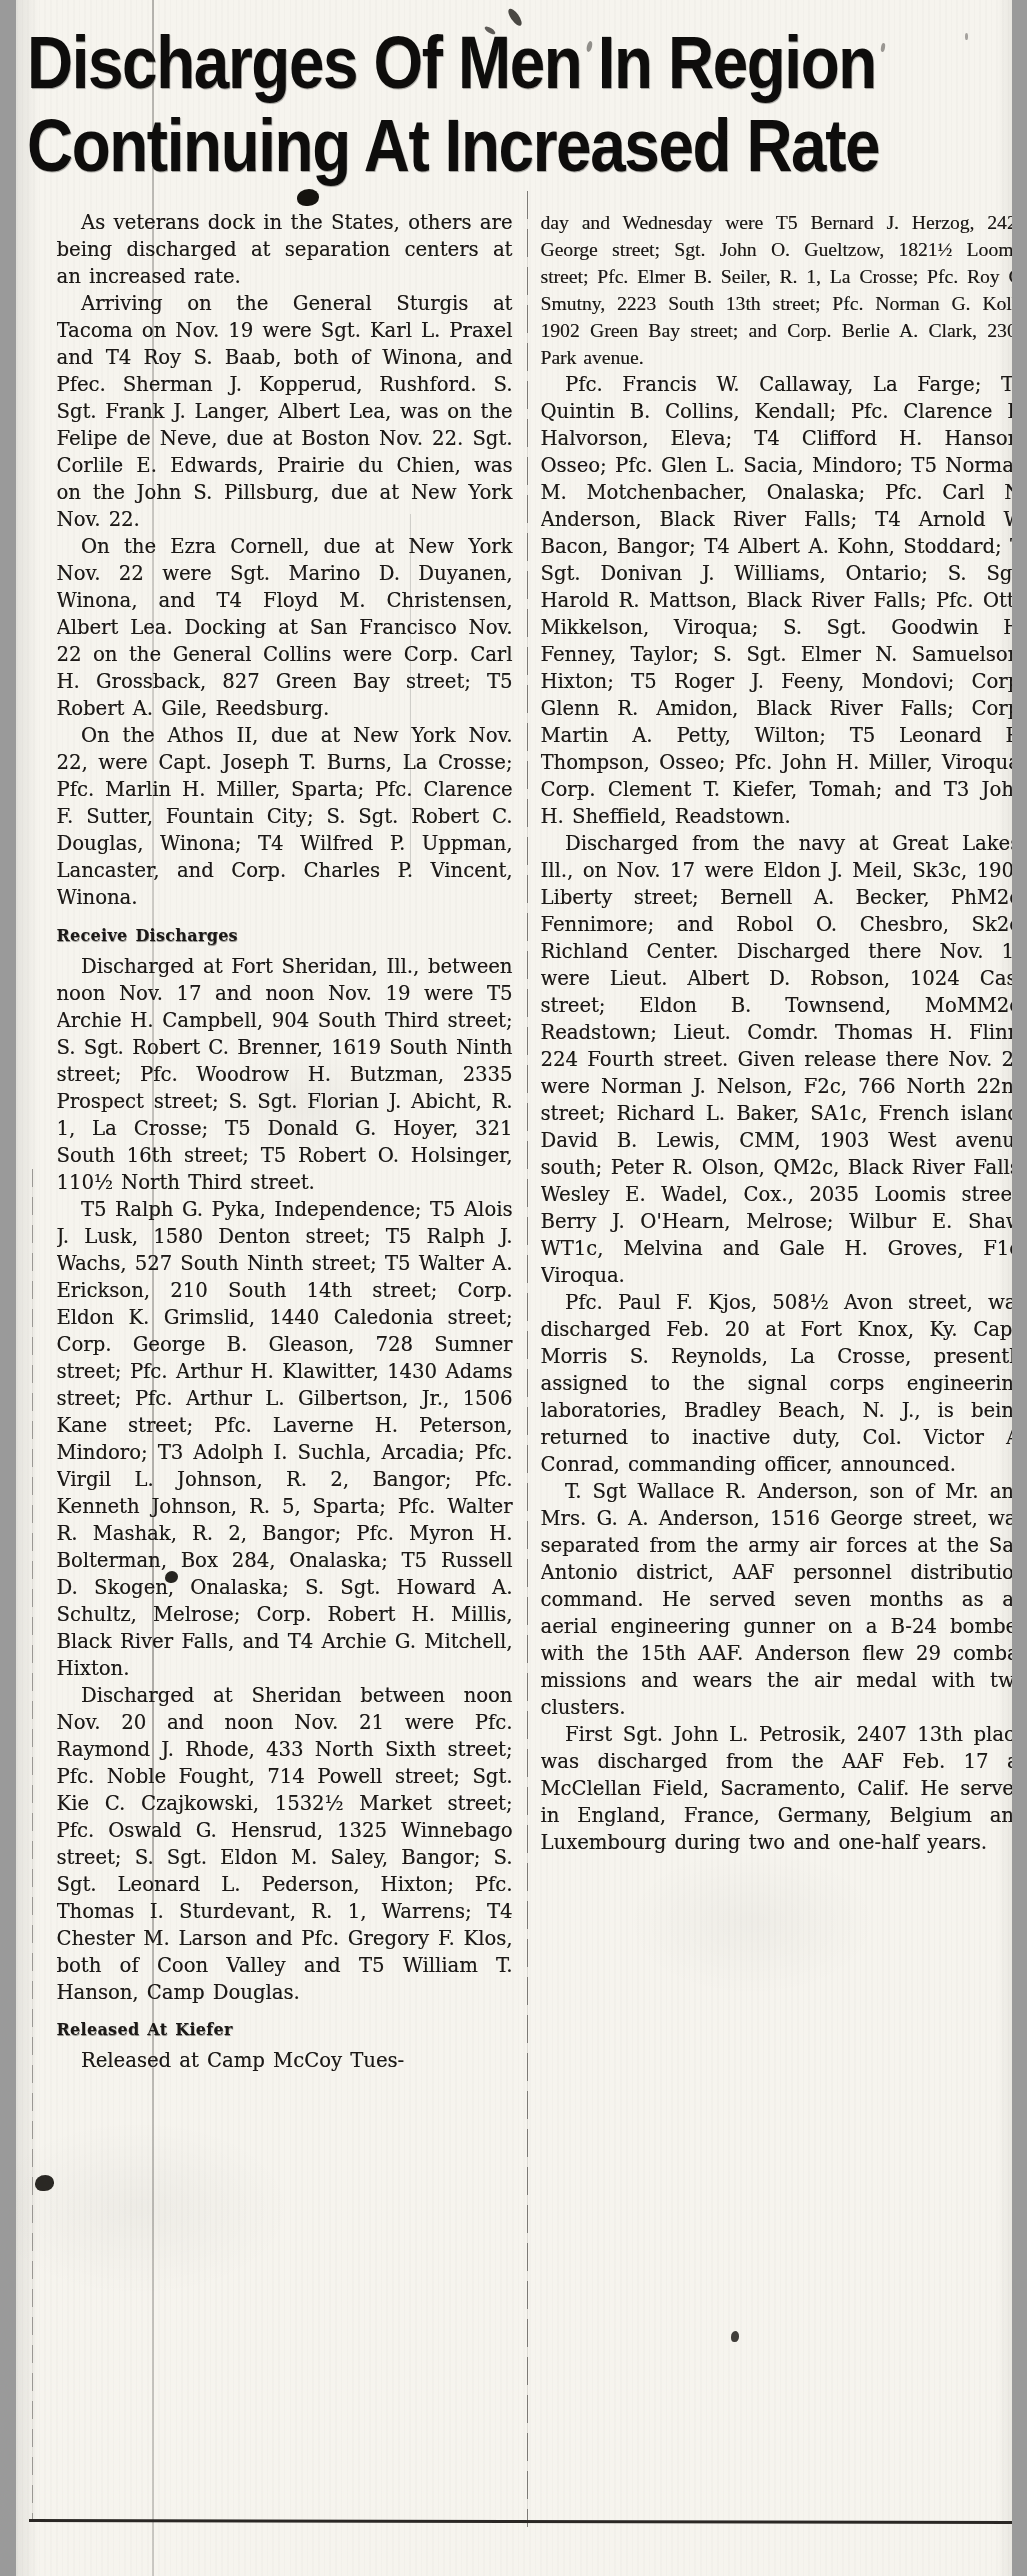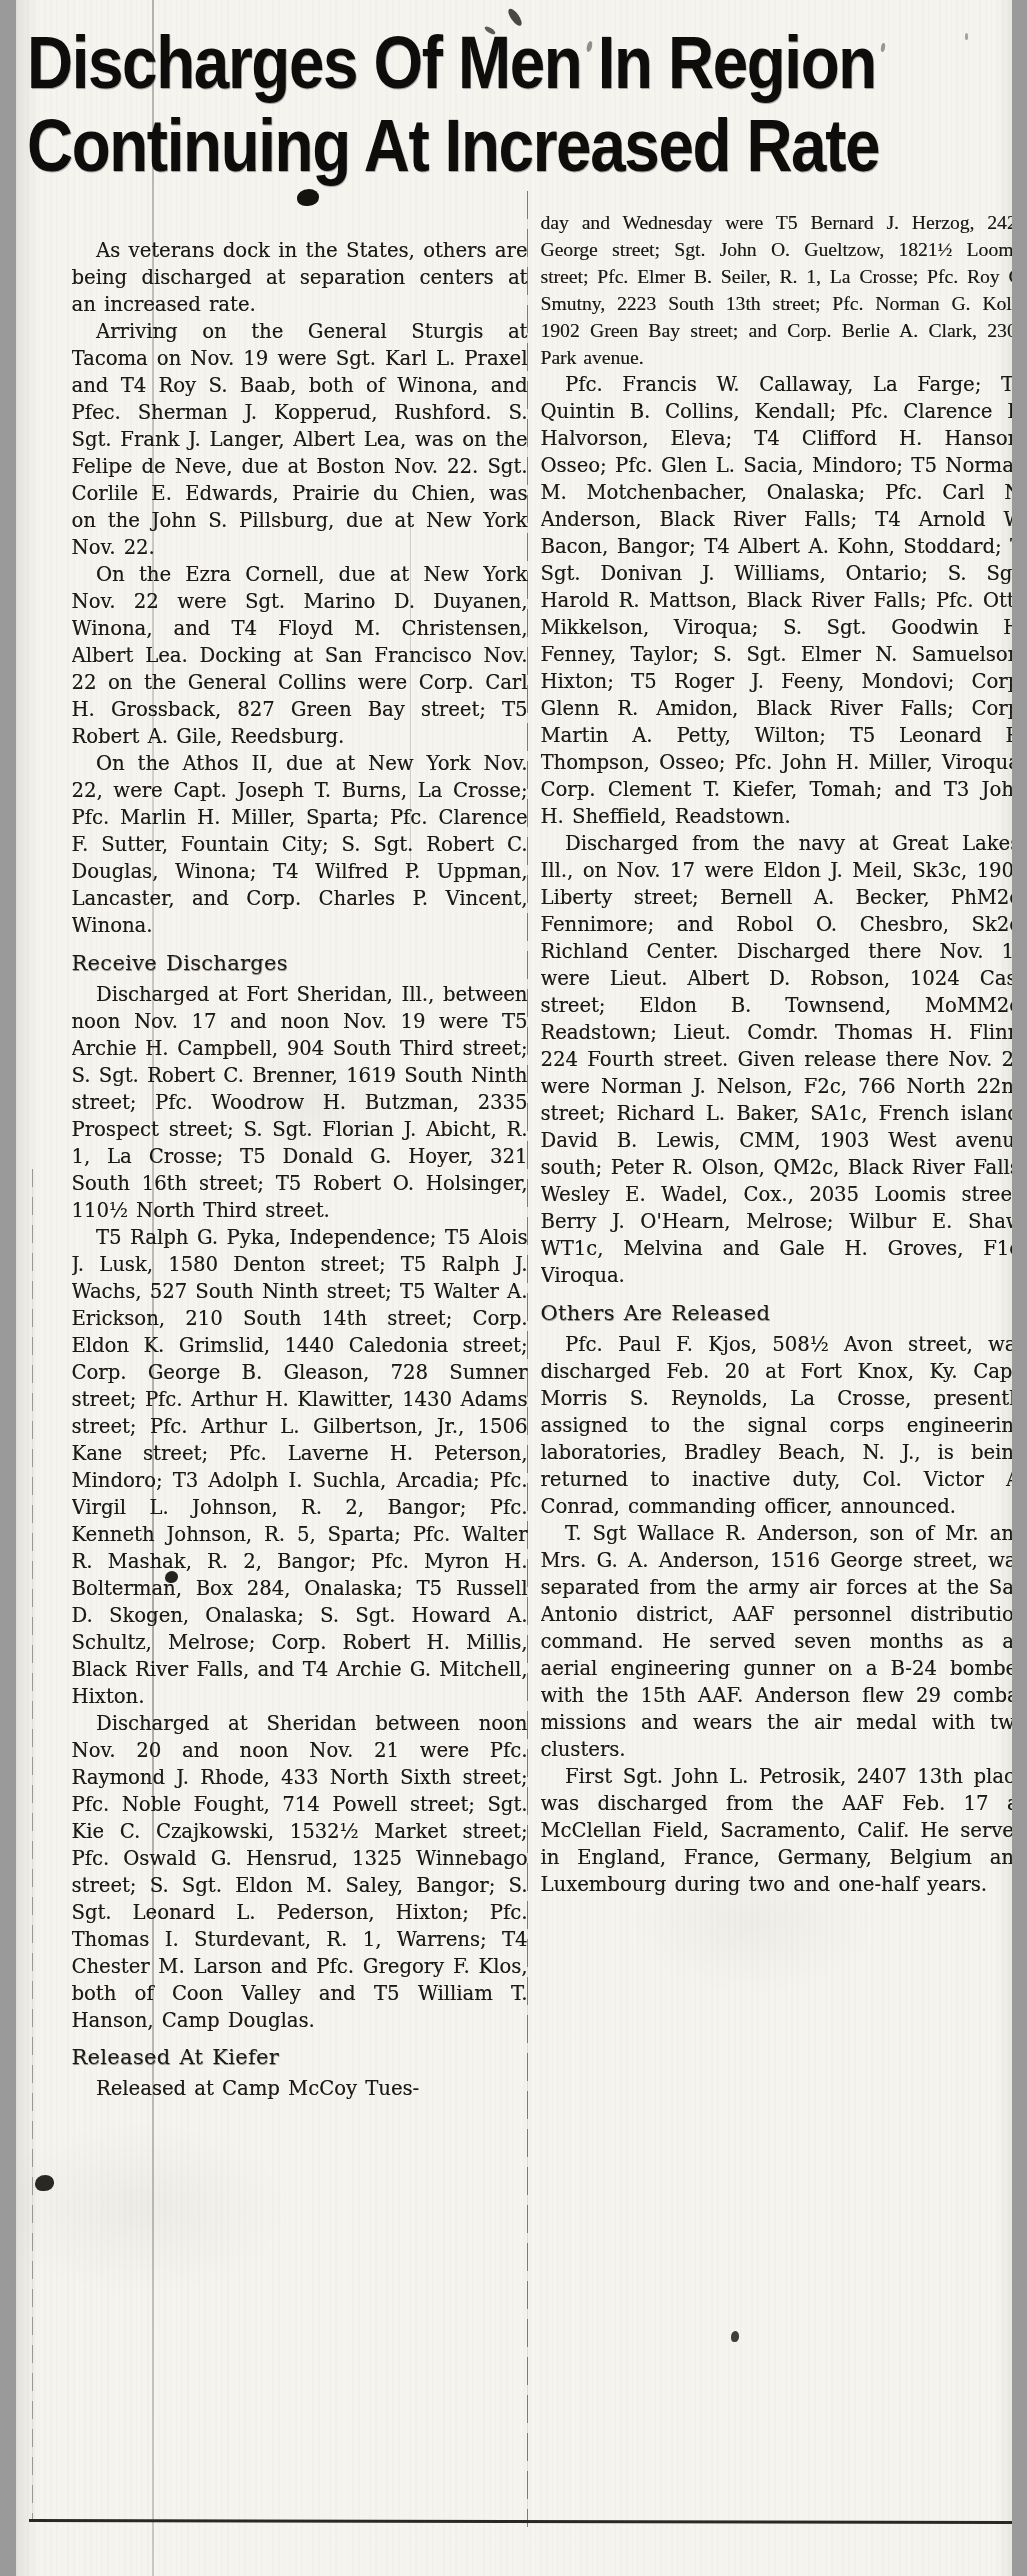--- a/index.html
+++ b/index.html
@@ -37,26 +37,26 @@
   }
   
   .col{
     position:absolute;top:209px;
     font-size:19.6px;line-height:27px;
     text-align:justify;
     word-spacing:2px;
     text-shadow:0.2px 0.3px 0.6px rgba(25,22,18,.5);
     overflow:hidden;
   }
-  .col-left{left:56px;width:456px;height:2321px;margin-top:28px;}
+  .col-left{left:41px;width:456px;height:2321px;}
   .col-right{left:525px;width:486px;height:2326px;}
   .col p{margin:0;text-indent:24.5px;}
   .col p.cont{text-indent:0;font-family:Liberation Serif, serif;}
   .subhead{
-    font-size:21px;font-weight:normal;line-height:27px;
+    font-size:16px;font-weight:bold;line-height:27px;
     margin:10.6px 0 4.1px 0;letter-spacing:0.3px;
     text-shadow:0.5px 0.5px 0.7px rgba(15,13,11,.45);
   }
   
   .rule-v{position:absolute;width:1.6px;}
   .rule-divider{
     left:511px;top:191px;height:2336px;
     background:repeating-linear-gradient(180deg, rgba(25,22,20,.55) 0 28px, rgba(25,22,20,.12) 28px 38px);
   }
   .rule-right{
@@ -122,21 +122,20 @@
     <p>T5 Ralph G. Pyka, Independence; T5 Alois J. Lusk, 1580 Denton street; T5 Ralph J. Wachs, 527 South Ninth street; T5 Walter A. Erickson, 210 South 14th street; Corp. Eldon K. Grimslid, 1440 Caledonia street; Corp. George B. Gleason, 728 Sumner street; Pfc. Arthur H. Klawitter, 1430 Adams street; Pfc. Arthur L. Gilbertson, Jr., 1506 Kane street; Pfc. Laverne H. Peterson, Mindoro; T3 Adolph I. Suchla, Arcadia; Pfc. Virgil L. Johnson, R. 2, Bangor; Pfc. Kenneth Johnson, R. 5, Sparta; Pfc. Walter R. Mashak, R. 2, Bangor; Pfc. Myron H. Bolterman, Box 284, Onalaska; T5 Russell D. Skogen, Onalaska; S. Sgt. Howard A. Schultz, Melrose; Corp. Robert H. Millis, Black River Falls, and T4 Archie G. Mitchell, Hixton.</p>
     <p>Discharged at Sheridan between noon Nov. 20 and noon Nov. 21 were Pfc. Raymond J. Rhode, 433 North Sixth street; Pfc. Noble Fought, 714 Powell street; Sgt. Kie C. Czajkowski, 1532½ Market street; Pfc. Oswald G. Hensrud, 1325 Winnebago street; S. Sgt. Eldon M. Saley, Bangor; S. Sgt. Leonard L. Pederson, Hixton; Pfc. Thomas I. Sturdevant, R. 1, Warrens; T4 Chester M. Larson and Pfc. Gregory F. Klos, both of Coon Valley and T5 William T. Hanson, Camp Douglas.</p>
     <h2 class="subhead">Released At Kiefer</h2>
     <p>Released at Camp McCoy Tues-</p>
   </div>
 
   <div class="col col-right">
     <p class="cont">day and Wednesday were T5 Bernard J. Herzog, 2427 George street; Sgt. John O. Gueltzow, 1821½ Loomis street; Pfc. Elmer B. Seiler, R. 1, La Crosse; Pfc. Roy C. Smutny, 2223 South 13th street; Pfc. Norman G. Kolb, 1902 Green Bay street; and Corp. Berlie A. Clark, 2300 Park avenue.</p>
     <p>Pfc. Francis W. Callaway, La Farge; T4 Quintin B. Collins, Kendall; Pfc. Clarence L. Halvorson, Eleva; T4 Clifford H. Hanson, Osseo; Pfc. Glen L. Sacia, Mindoro; T5 Norman M. Motchenbacher, Onalaska; Pfc. Carl N. Anderson, Black River Falls; T4 Arnold W. Bacon, Bangor; T4 Albert A. Kohn, Stoddard; T. Sgt. Donivan J. Williams, Ontario; S. Sgt. Harold R. Mattson, Black River Falls; Pfc. Otto Mikkelson, Viroqua; S. Sgt. Goodwin H. Fenney, Taylor; S. Sgt. Elmer N. Samuelson, Hixton; T5 Roger J. Feeny, Mondovi; Corp. Glenn R. Amidon, Black River Falls; Corp. Martin A. Petty, Wilton; T5 Leonard R. Thompson, Osseo; Pfc. John H. Miller, Viroqua; Corp. Clement T. Kiefer, Tomah; and T3 John H. Sheffield, Readstown.</p>
     <p>Discharged from the navy at Great Lakes, Ill., on Nov. 17 were Eldon J. Meil, Sk3c, 1907 Liberty street; Bernell A. Becker, PhM2c, Fennimore; and Robol O. Chesbro, Sk2c, Richland Center. Discharged there Nov. 19 were Lieut. Albert D. Robson, 1024 Cass street; Eldon B. Townsend, MoMM2c, Readstown; Lieut. Comdr. Thomas H. Flinn, 224 Fourth street. Given release there Nov. 20 were Norman J. Nelson, F2c, 766 North 22nd street; Richard L. Baker, SA1c, French island; David B. Lewis, CMM, 1903 West avenue south; Peter R. Olson, QM2c, Black River Falls; Wesley E. Wadel, Cox., 2035 Loomis street; Berry J. O'Hearn, Melrose; Wilbur E. Shaw, WT1c, Melvina and Gale H. Groves, F1c, Viroqua.</p>
-    <h2 class="subhead">Others Are Released</h2>
     <p>Pfc. Paul F. Kjos, 508½ Avon street, was discharged Feb. 20 at Fort Knox, Ky. Capt. Morris S. Reynolds, La Crosse, presently assigned to the signal corps engineering laboratories, Bradley Beach, N. J., is being returned to inactive duty, Col. Victor A. Conrad, commanding officer, announced.</p>
     <p>T. Sgt Wallace R. Anderson, son of Mr. and Mrs. G. A. Anderson, 1516 George street, was separated from the army air forces at the San Antonio district, AAF personnel distribution command. He served seven months as an aerial engineering gunner on a B-24 bomber with the 15th AAF. Anderson flew 29 combat missions and wears the air medal with two clusters.</p>
     <p>First Sgt. John L. Petrosik, 2407 13th place was discharged from the AAF Feb. 17 at McClellan Field, Sacramento, Calif. He served in England, France, Germany, Belgium and Luxembourg during two and one-half years.</p>
   </div>
 
   <div class="rule-v rule-divider"></div>
   <div class="rule-v rule-right"></div>
   <div class="rule-v rule-left"></div>
   <div class="rule-bottom"></div>
 

